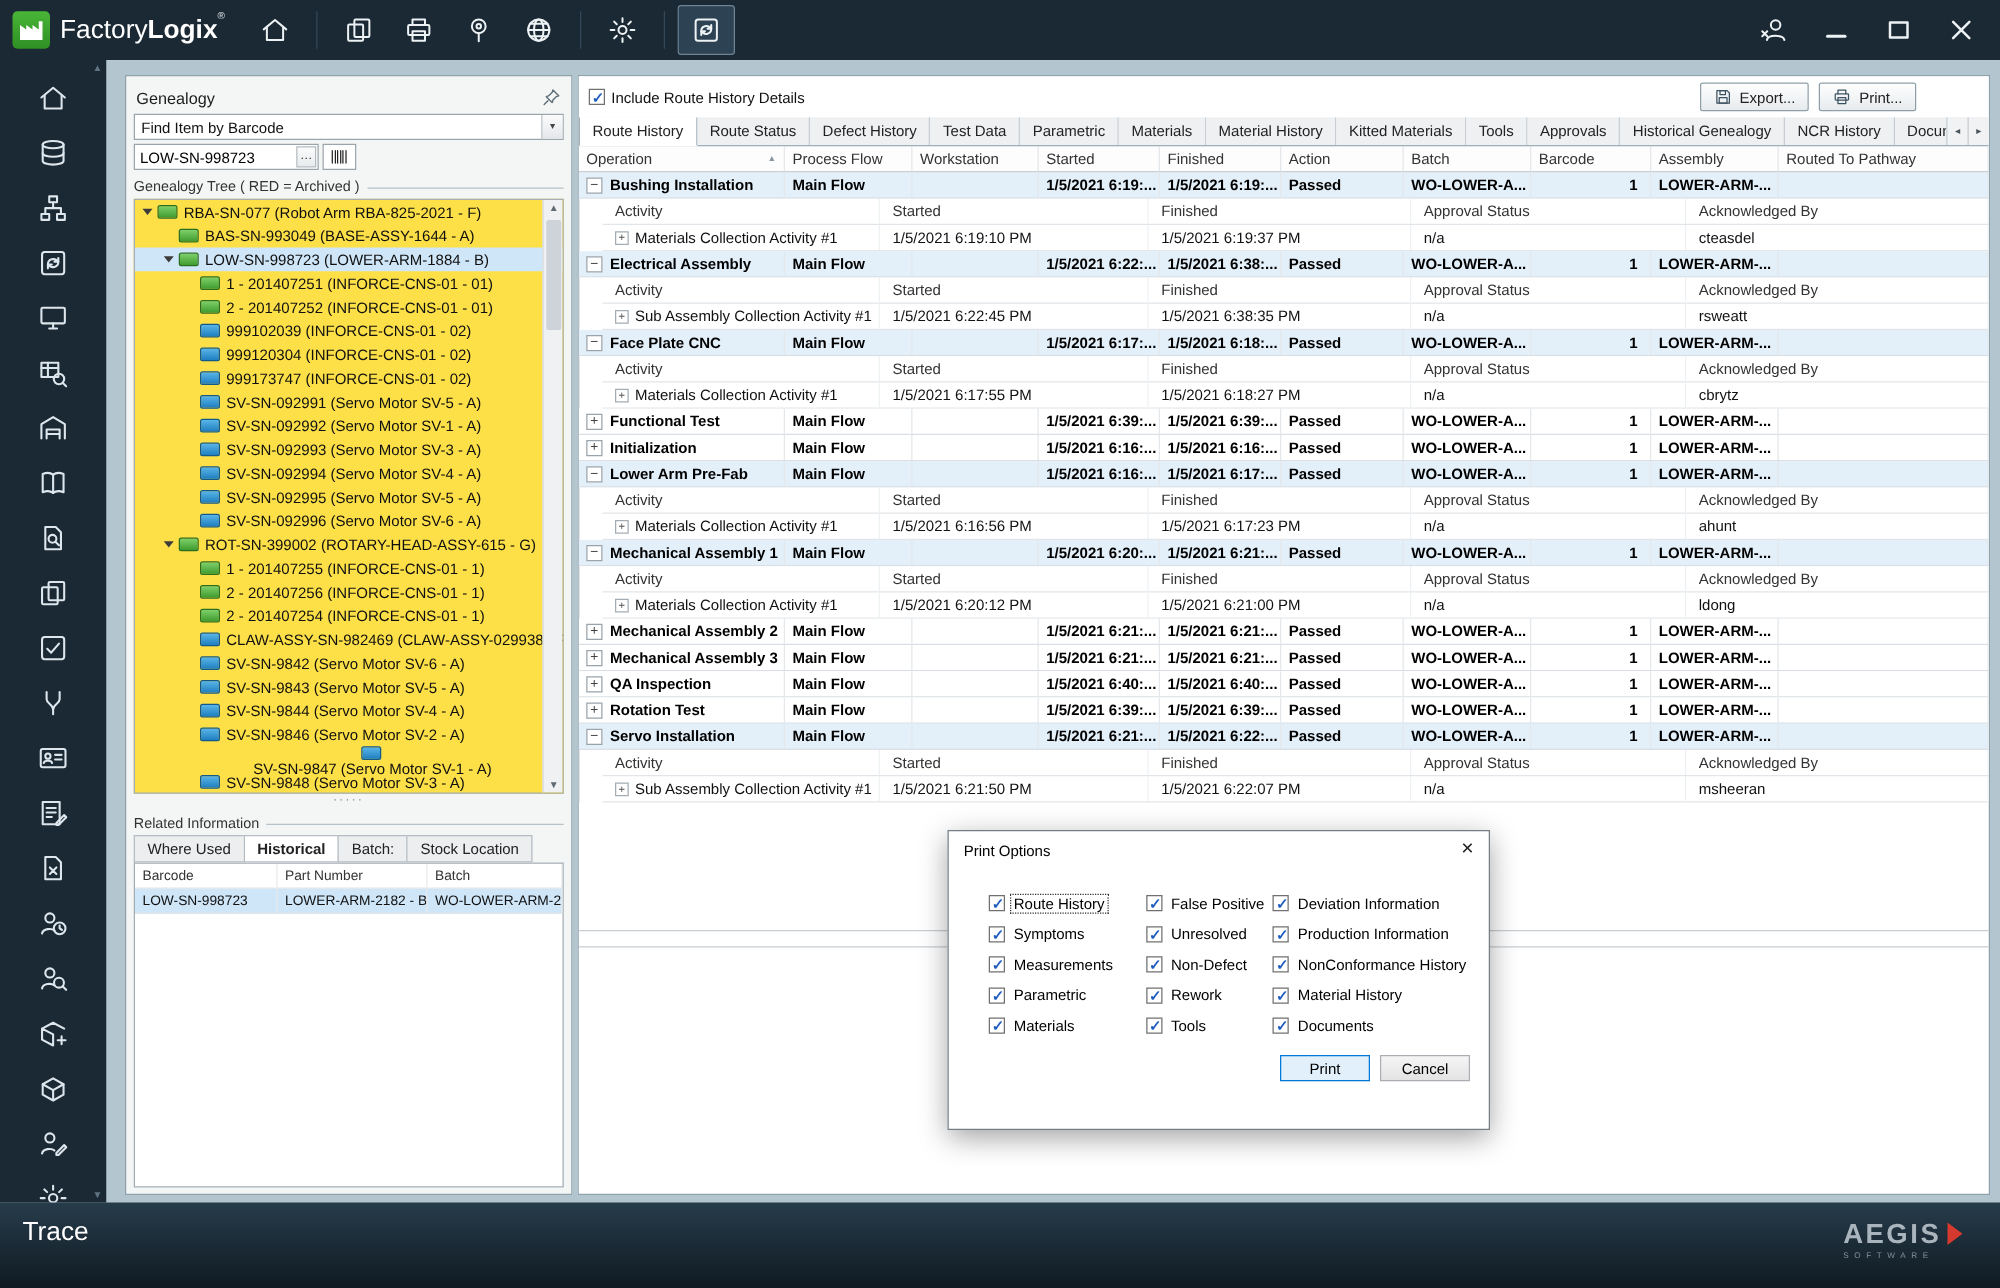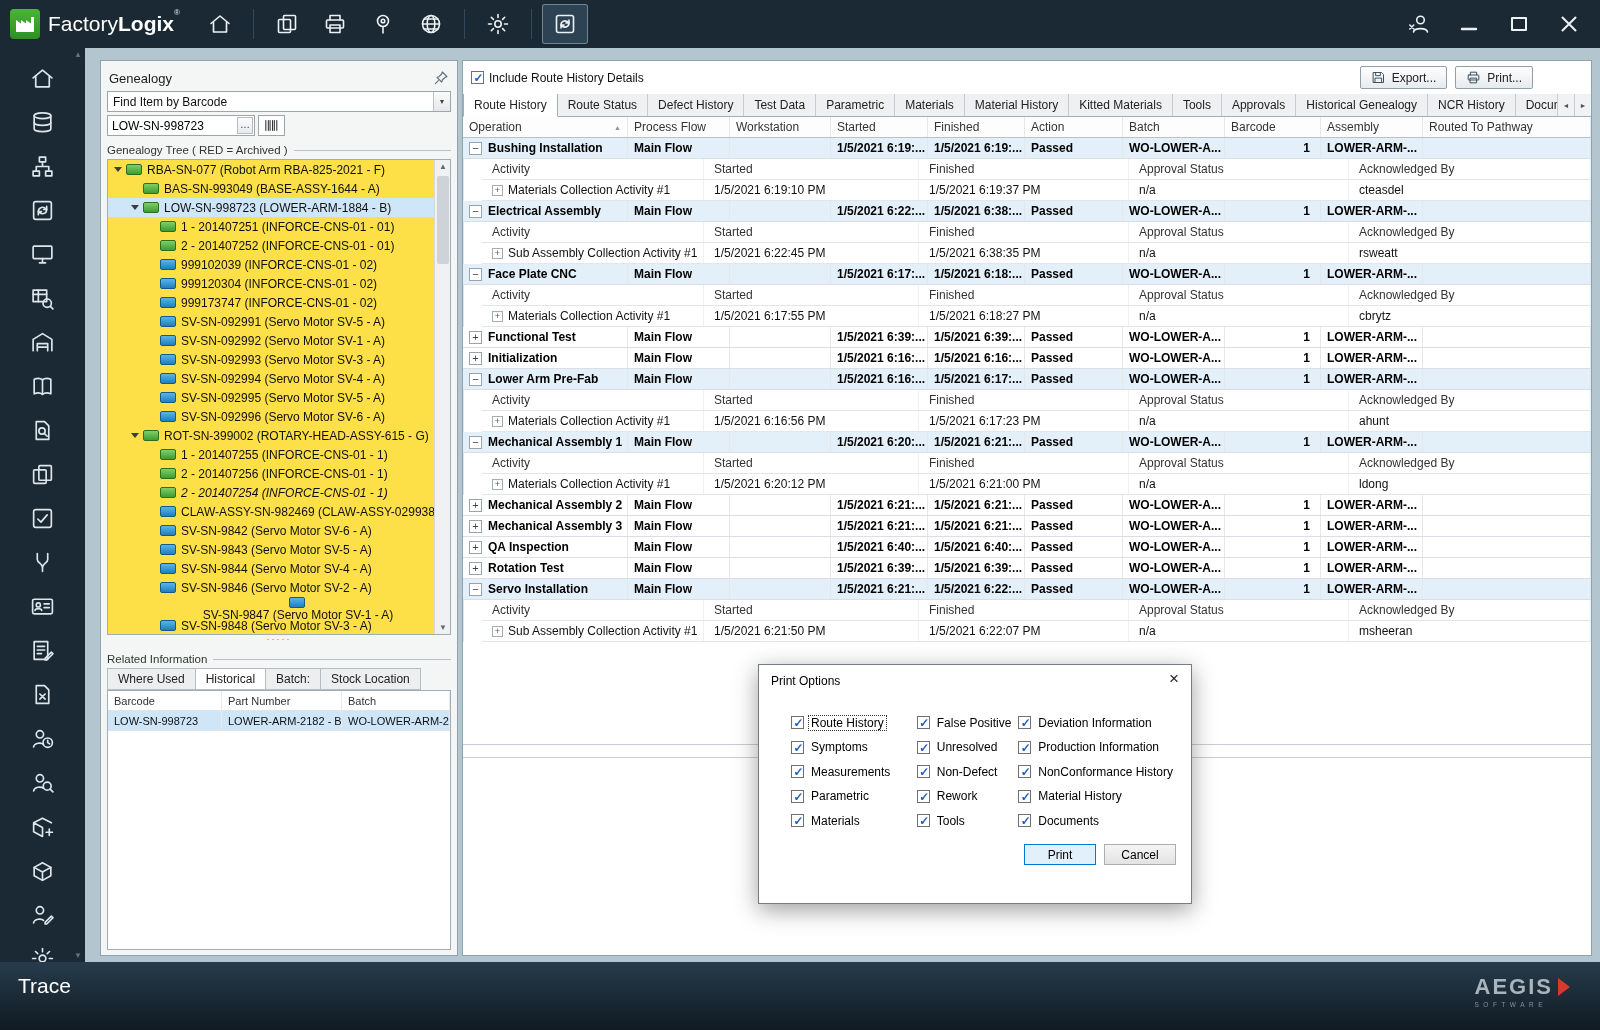--- a/index.html
+++ b/index.html
@@ -50,21 +50,21 @@
   .nbox{width:16px;height:11px;border-radius:2px;margin:0 5px 0 2px;flex:none}
   .nbox.green{background:linear-gradient(#7ed06a,#3f9c2f);border:1px solid #2c6e20}
   .nbox.blue{background:linear-gradient(#59b5e8,#1f7fc0);border:1px solid #125a8c}
   .vscroll{position:absolute;right:0;top:0;width:16px;height:100%;background:#f0f1f3;border-left:1px solid #d5dadd}
   .vs-arrow{position:absolute;left:0;width:16px;text-align:center;font-size:8px;color:#606a72}
   .vs-thumb{position:absolute;left:2px;top:16px;width:12px;height:88px;background:#cdd3d8;border-radius:2px}
   .splitter-dots{height:10px;text-align:center;font-size:9px;letter-spacing:2px;color:#6d7press8;color:#6d787f;line-height:8px}
   .ri-tabs{display:flex;height:22px;margin-top:2px}
   .ri-tab{padding:0 10px;font-size:12px;line-height:21px;color:#222;background:#eceeef;border:1px solid #b5bdc3;border-right:0}
   .ri-tab:last-child{border-right:1px solid #b5bdc3}
-  .ri-tab.active{background:#fff;font-weight:400}
+  .ri-tab.active{background:#fff;font-weight:700}
   .ri-table{background:#fff;border:1px solid #a3adb5;height:260px;overflow:hidden}
   .ri-head,.ri-row{display:grid;grid-template-columns:114px 120px 1fr;height:20px;border-bottom:1px solid #dfe3e6;font-size:11px}
   .ri-head span,.ri-row span{display:flex;align-items:center;padding-left:6px;border-right:1px solid #e7eaec;color:#333;white-space:nowrap;overflow:hidden}
   .ri-row span{color:#111}
   .ri-row.selected{background:#cfe6f8}
   
   .mp-top{height:33px;display:flex;align-items:center;padding:0 58px 0 8px;background:#fff}
   .mp-top-label{font-size:12px;color:#111;margin-left:5px}
   .mp-buttons{margin-left:auto;display:flex;gap:8px}
   .btn{height:23px;display:flex;align-items:center;gap:6px;padding:0 10px;border:1px solid #8fa0ab;border-radius:2px;background:linear-gradient(#fefefe,#e7ebee);font-size:12px;color:#222}
@@ -458,21 +458,21 @@
           <div class="tree-row" style="padding-left: 38px;">
             <span class="tree-exp"></span>
             <span class="nbox green"></span>
             <span>1 - 201407255 (INFORCE-CNS-01 - 1)</span>
           </div>
           <div class="tree-row" style="padding-left: 38px;">
             <span class="tree-exp"></span>
             <span class="nbox green"></span>
             <span>2 - 201407256 (INFORCE-CNS-01 - 1)</span>
           </div>
-          <div class="tree-row" style="padding-left: 38px; font-style: italic;">
+          <div class="tree-row" style="padding-left: 38px;">
             <span class="tree-exp"></span>
             <span class="nbox green"></span>
             <span>2 - 201407254 (INFORCE-CNS-01 - 1)</span>
           </div>
           <div class="tree-row" style="padding-left: 38px;">
             <span class="tree-exp"></span>
             <span class="nbox blue"></span>
             <span>CLAW-ASSY-SN-982469 (CLAW-ASSY-029938 - F)</span>
           </div>
           <div class="tree-row" style="padding-left: 38px;">

